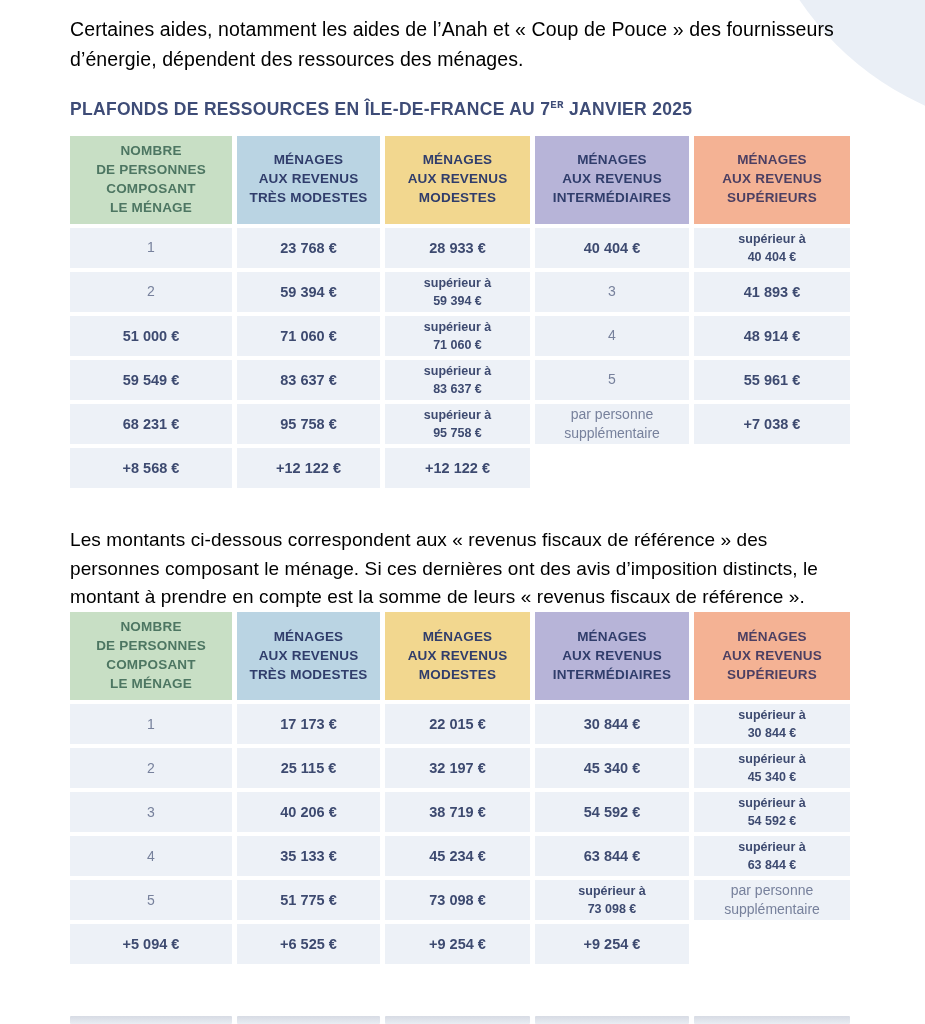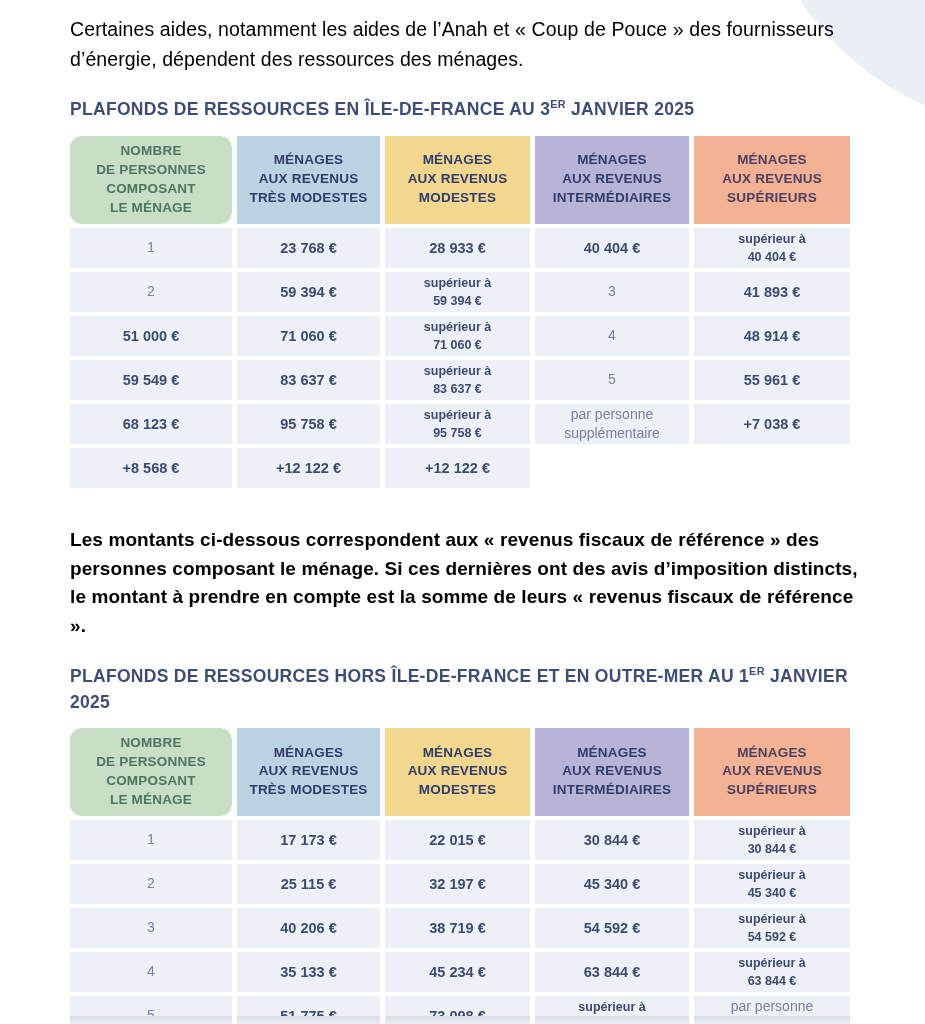--- a/index.html
+++ b/index.html
@@ -36,22 +36,23 @@
     font-weight: 700;
     color: #3e4c77;
     letter-spacing: 0.3px;
     line-height: 1.45;
     margin: 23px 0 13px 0;
   }
   .section-title sup {
     font-size: 0.62em;
     vertical-align: super;
     line-height: 0;
-  }
-  .note { margin-top: 38px; font-size: 19px; font-weight: bold; }
+    font-family: Liberation Mono, monospace;
+  }
+  .note { margin-top: 38px; font-size: 19px; }
   .res-table {
     display: grid;
     grid-template-columns: 162px 143px 145px 154px 156px;
     grid-template-rows: 88px;
     grid-auto-rows: 40px;
     column-gap: 5px;
     row-gap: 4px;
     margin-bottom: 6px;
   }
   .cell {
@@ -60,21 +61,21 @@
     justify-content: center;
     text-align: center;
     white-space: pre-line;
   }
   .cell.head {
     font-weight: 700;
     font-size: 13.5px;
     line-height: 1.4;
     letter-spacing: 0.2px;
   }
-  .head-persons        { background: #c8dfc5; color: #4d7662; border-radius: 12px; }
+  .head-persons        { background: #c8dfc5; color: #4d7662; }
   .head-tres-modestes  { background: #bad4e3; color: #303d6b; }
   .head-modestes       { background: #f2d78f; color: #303d6b; }
   .head-intermediaires { background: #b7b4d8; color: #303d6b; }
   .head-superieurs     { background: #f4b294; color: #4c3f62; }
   .cell.body { background: #edf1f7; }
   .cell.label {
     color: #77819c;
     font-size: 14px;
     line-height: 1.35;
   }
@@ -103,21 +104,21 @@
 </style>
 </head>
 <body>
 
 <div class="corner-blob"></div>
 
 <div class="content">
 
   <p class="para">Certaines aides, notamment les aides de l’Anah et « Coup de Pouce » des fournisseurs d’énergie, dépendent des ressources des ménages.</p>
 
-  <h2 class="section-title"><span>PLAFONDS DE RESSOURCES EN ÎLE-DE-FRANCE AU 3</span><sup>ER</sup><span> JANVIER 2025</span></h2>
+  <h2 class="section-title"><span>PLAFONDS DE RESSOURCES EN ÎLE-DE-FRANCE AU 7</span><sup>ER</sup><span> JANVIER 2025</span></h2>
 
   <div class="res-table">
       <div class="cell head head-persons">NOMBRE
 DE PERSONNES
 COMPOSANT
 LE MÉNAGE</div>
       <div class="cell head head-tres-modestes">MÉNAGES
 AUX REVENUS
 TRÈS MODESTES</div>
       <div class="cell head head-modestes">MÉNAGES
@@ -146,35 +147,34 @@
       <div class="cell body value two-line">supérieur à
 71 060 €</div>
       <div class="cell body label">4</div>
       <div class="cell body value">48 914 €</div>
       <div class="cell body value">59 549 €</div>
       <div class="cell body value">83 637 €</div>
       <div class="cell body value two-line">supérieur à
 83 637 €</div>
       <div class="cell body label">5</div>
       <div class="cell body value">55 961 €</div>
-      <div class="cell body value">68 123 €</div>
+      <div class="cell body value">68 231 €</div>
       <div class="cell body value">95 758 €</div>
       <div class="cell body value two-line">supérieur à
 95 758 €</div>
       <div class="cell body label">par personne
 supplémentaire</div>
       <div class="cell body value">+7 038 €</div>
       <div class="cell body value">+8 568 €</div>
       <div class="cell body value">+12 122 €</div>
       <div class="cell body value">+12 122 €</div>
     </div>
 
   <p class="para note">Les montants ci-dessous correspondent aux « revenus fiscaux de référence » des personnes composant le ménage. Si ces dernières ont des avis d’imposition distincts, le montant à prendre en compte est la somme de leurs « revenus fiscaux de référence ».</p>
 
-  <h2 class="section-title"><span>PLAFONDS DE RESSOURCES HORS ÎLE-DE-FRANCE ET EN OUTRE-MER AU 1</span><sup>ER</sup><span> JANVIER 2025</span></h2>
 
   <div class="res-table">
       <div class="cell head head-persons">NOMBRE
 DE PERSONNES
 COMPOSANT
 LE MÉNAGE</div>
       <div class="cell head head-tres-modestes">MÉNAGES
 AUX REVENUS
 TRÈS MODESTES</div>
       <div class="cell head head-modestes">MÉNAGES

